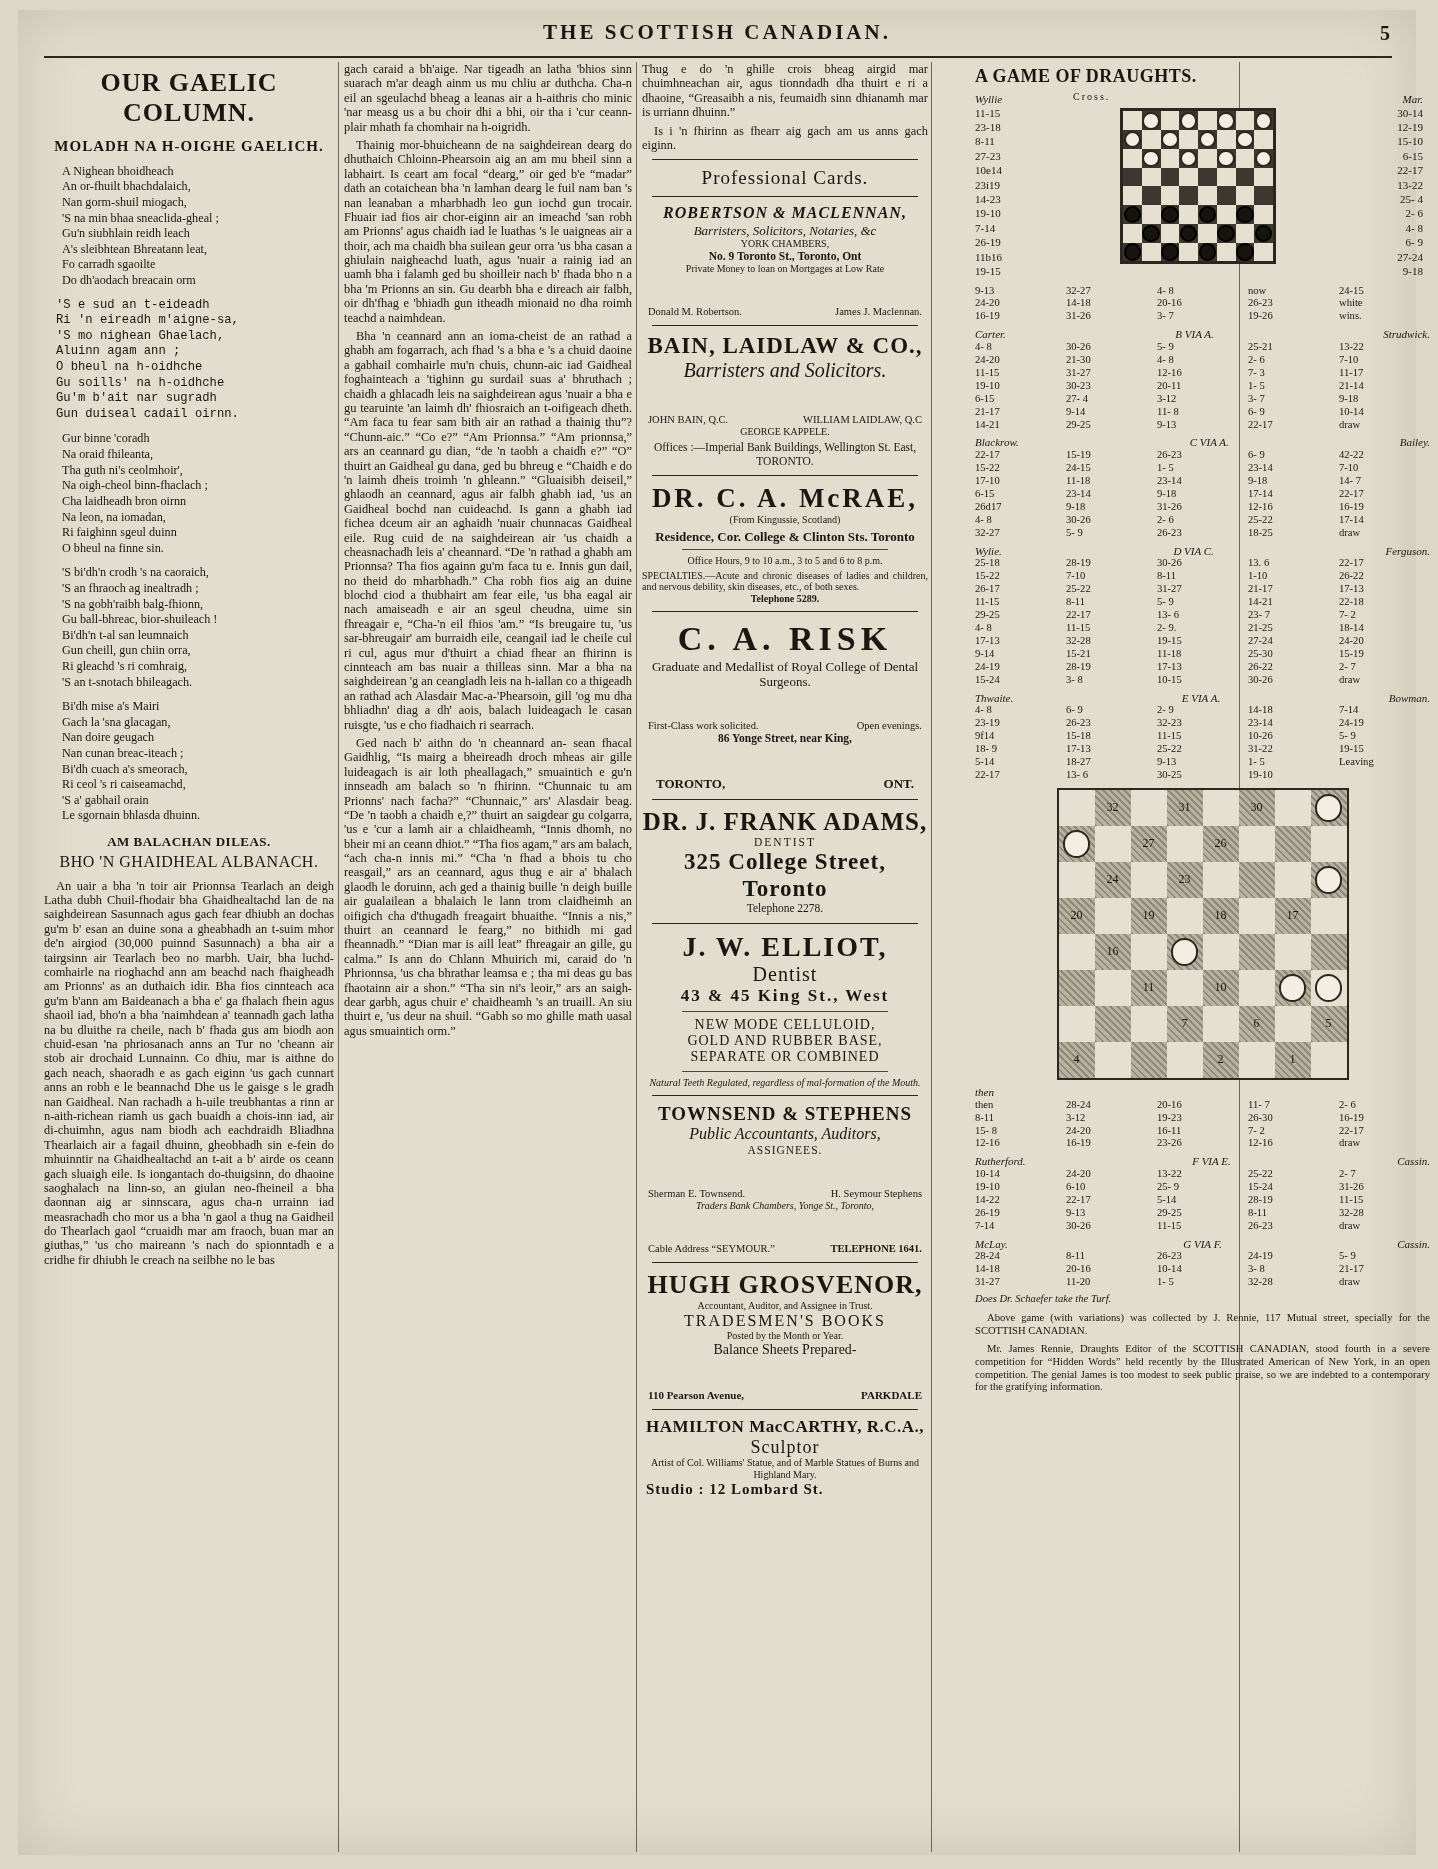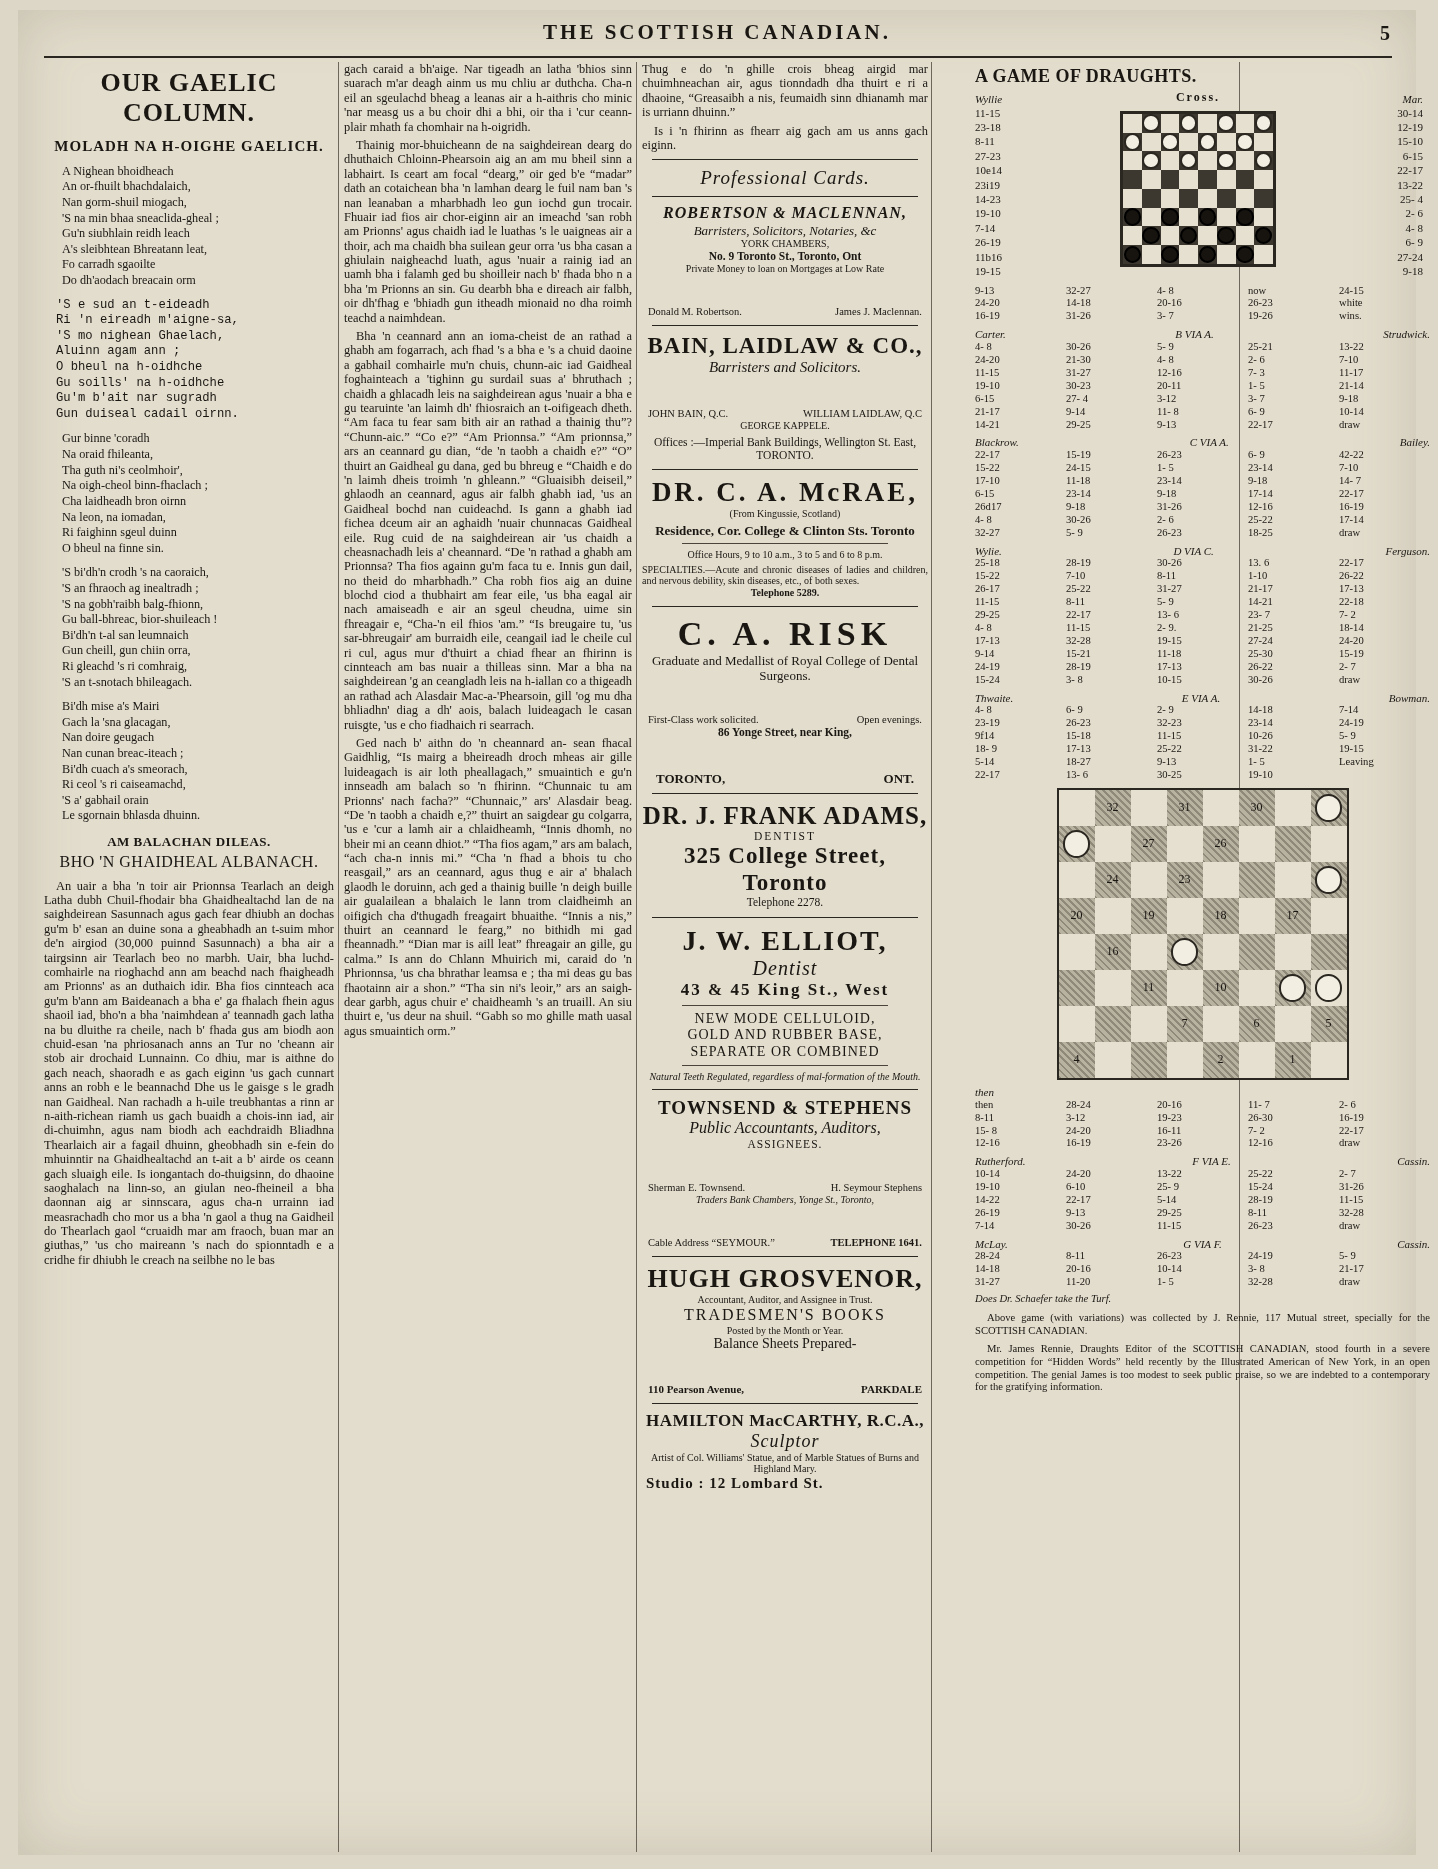--- a/index.html
+++ b/index.html
@@ -59,30 +59,30 @@
 
   
   .ad{margin:0 0 6px;text-align:center;}
   .adrule{height:1px;background:#2a2620;margin:7px 10px;}
   .adthin{height:1px;background:#4a443a;margin:5px 40px;}
   .ad-title{font-size:22px;letter-spacing:1px;font-weight:bold;}
   .ad-title-sm{font-size:16px;letter-spacing:.5px;font-weight:bold;}
   .ad-sub{font-size:13px;font-style:italic;}
   .ad-line{font-size:11.5px;}
   .ad-small{font-size:10px;}
-  .script{font-family:"Liberation Serif",serif;font-style:italic;font-size:19px;letter-spacing:1px;}
+  .script{font-family:"Liberation Serif",serif;font-size:19px;letter-spacing:1px;}
   .bigname{font-size:34px;letter-spacing:5px;font-weight:bold;}
   .bigname2{font-size:25px;letter-spacing:1px;font-weight:bold;}
   .spacedname{font-size:25px;letter-spacing:3px;font-weight:bold;}
   .row2{display:flex;justify-content:space-between;font-size:10.5px;padding:0 6px;margin-top:31px;}
 
   
   .dr-title{font-size:18px;font-weight:bold;letter-spacing:.5px;text-align:left;margin:4px 0 6px;}
   .dr-head{display:flex;justify-content:space-between;font-size:11px;font-style:italic;}
-  .dr-cross{text-align:center;font-size:12px;letter-spacing:2px;margin-top:-2px;font-weight:bold;}
+  .dr-cross{font-size:10px;letter-spacing:2px;margin-top:-2px;}
   .mvhead{display:flex;justify-content:space-between;font-size:11px;font-style:italic;margin-top:5px;}
   .mv4{display:flex;justify-content:space-between;font-size:10.6px;line-height:1.22;}
   .mv4 div{white-space:pre;}
 
   
   .board{width:150px;height:150px;margin:6px auto;border:3px solid #2a2620;display:grid;grid-template-columns:repeat(8,1fr);grid-template-rows:repeat(8,1fr);}
   .sq-l{background:#e6e0d0;}
   .sq-d{background:#3d382f;}
   .sq{position:relative;display:flex;align-items:center;justify-content:center;}
   .pc{width:72%;height:72%;border-radius:50%;}
@@ -186,21 +186,21 @@
           <div class="ad-small">Private Money to loan on Mortgages at Low Rate</div>
           <div class="row2">
             <span>Donald M. Robertson.</span>
             <span>James J. Maclennan.</span>
           </div>
         </div>
         <div class="adrule"></div>
 
         <div class="ad">
           <div class="spacedname" style="font-size:23px;letter-spacing:1px;">BAIN, LAIDLAW &amp; CO.,</div>
-          <div class="ad-sub" style="font-size:15px;">Barristers and Solicitors.</div>
+          <div class="ad-sub" style="font-size:20px;">Barristers and Solicitors.</div>
           <div class="row2">
             <span>JOHN BAIN, Q.C.</span>
             <span>WILLIAM LAIDLAW, Q.C</span>
           </div>
           <div class="ad-small">GEORGE KAPPELE.</div>
           <div class="ad-line" style="text-align:center;margin-top:4px;">Offices :—Imperial Bank Buildings, Wellington St. East, TORONTO.</div>
         </div>
         <div class="adrule"></div>
 
         <div class="ad">

